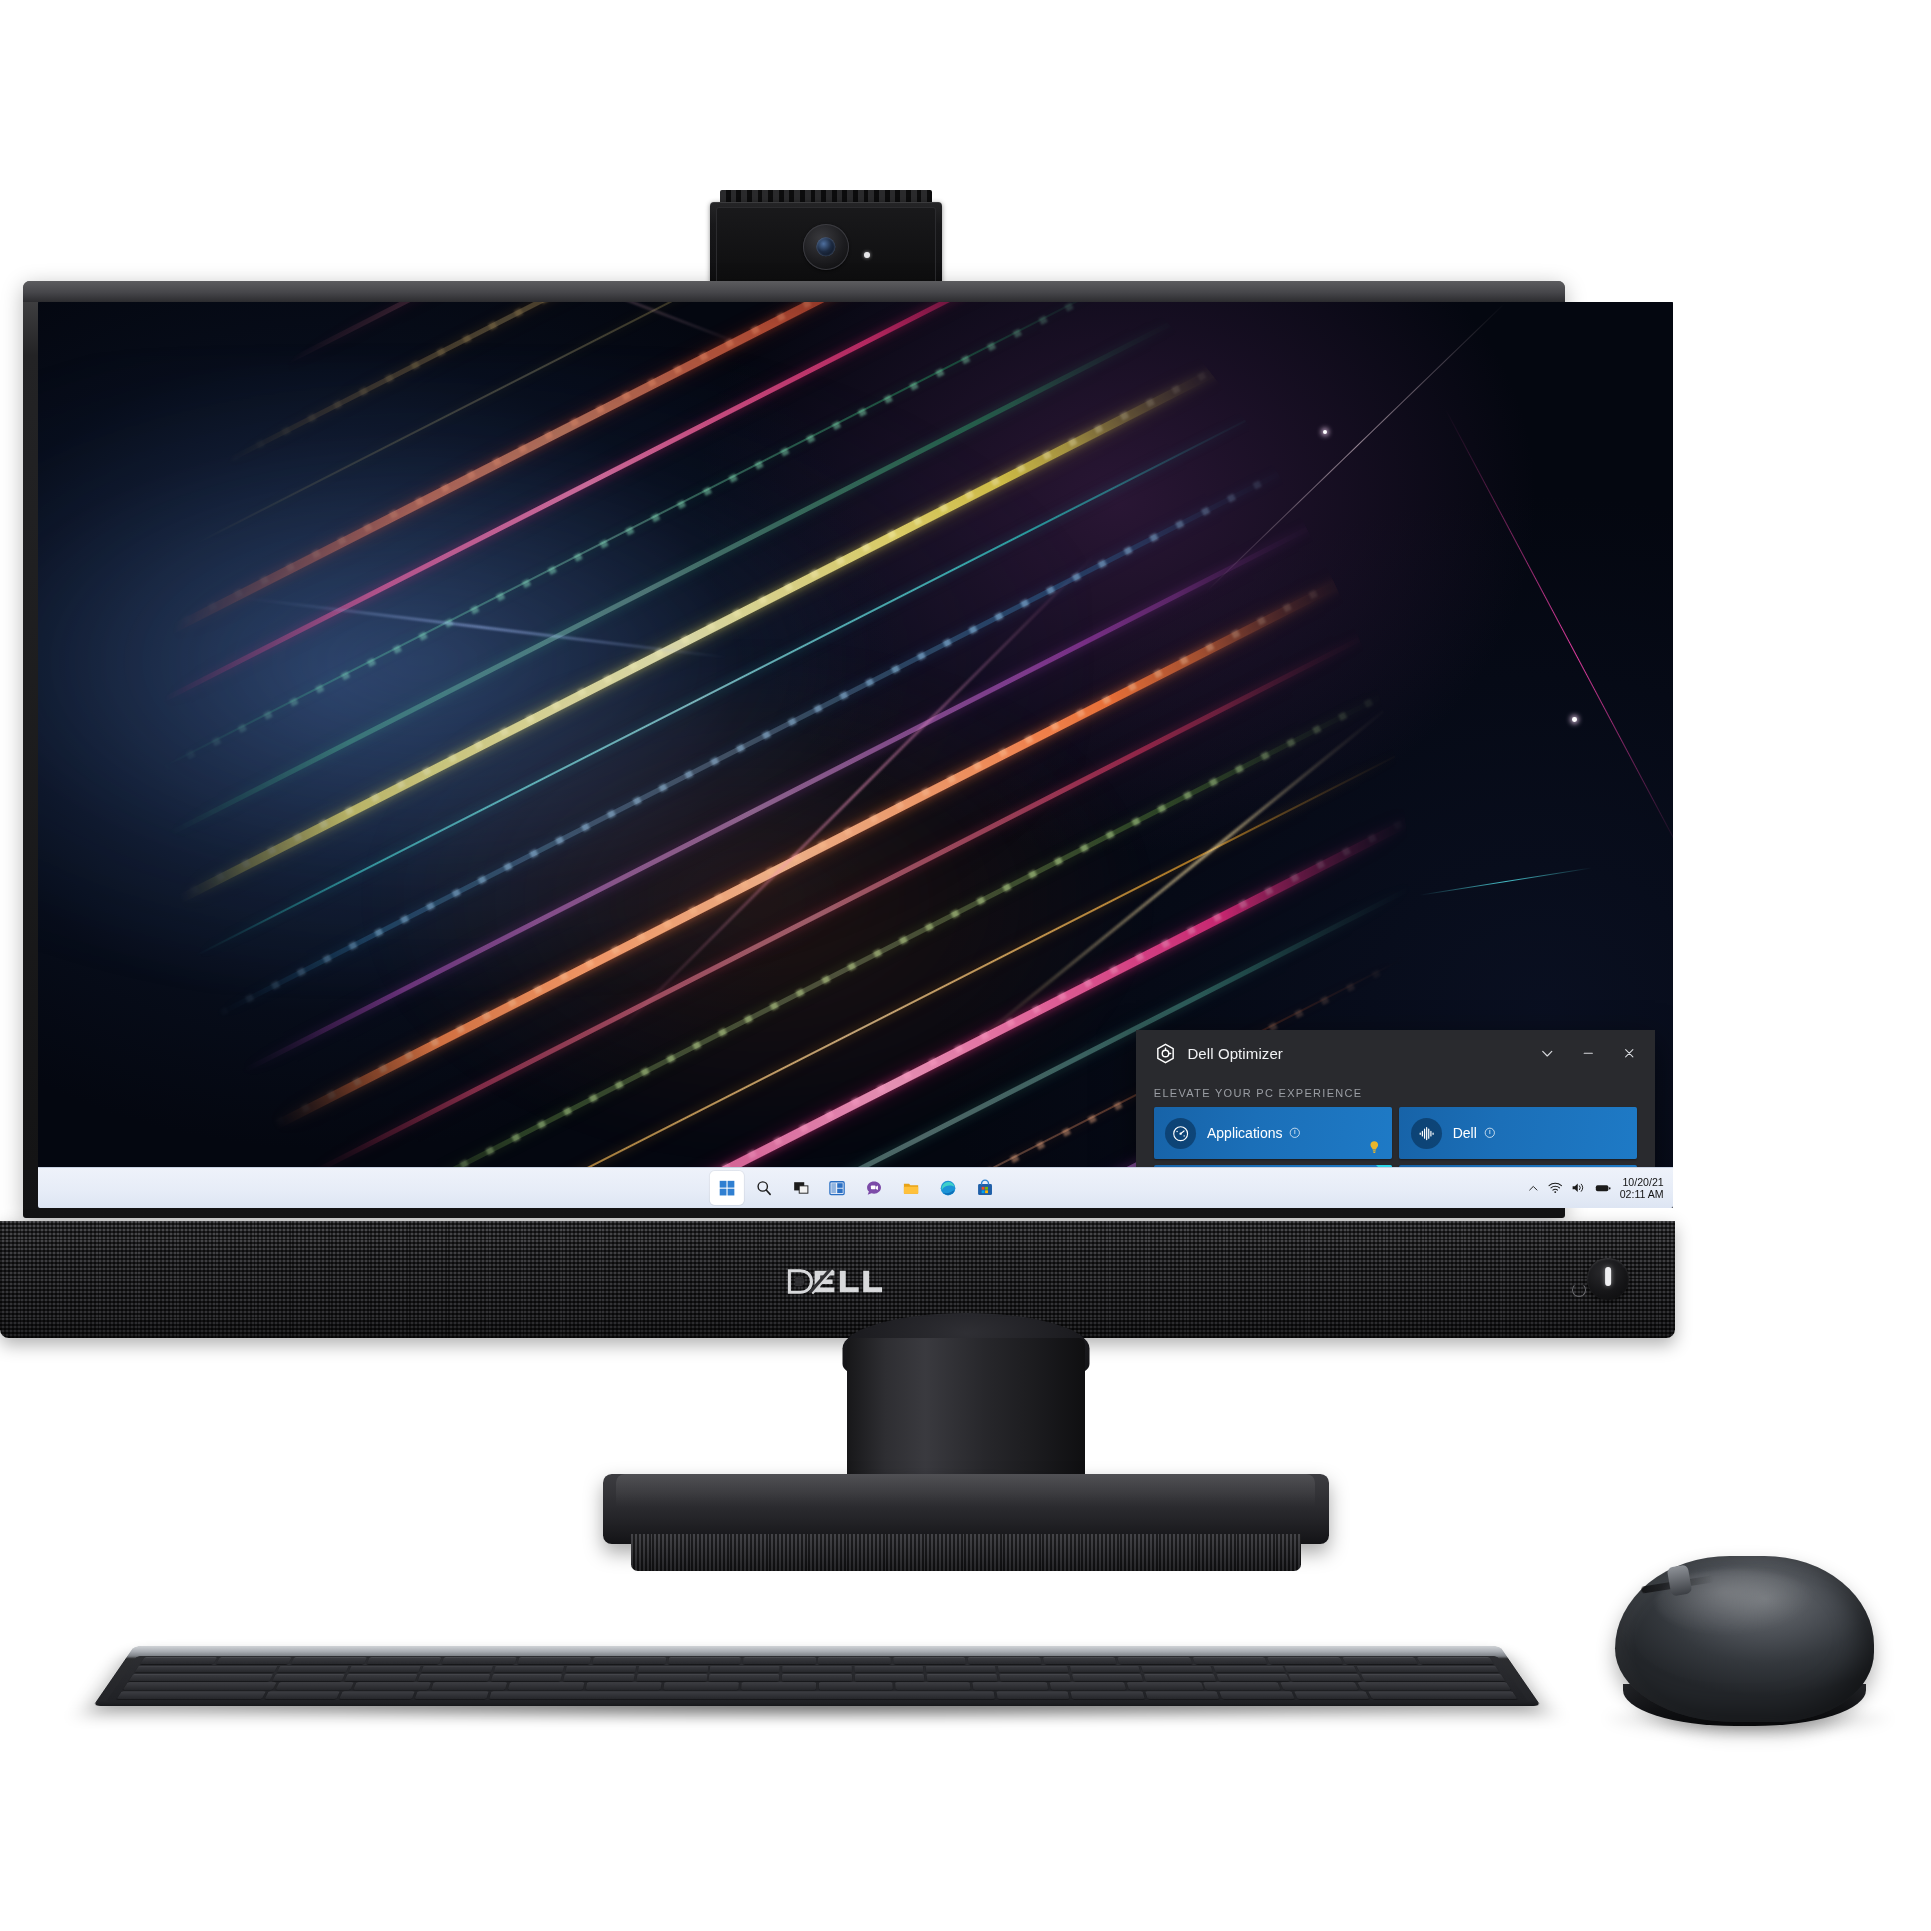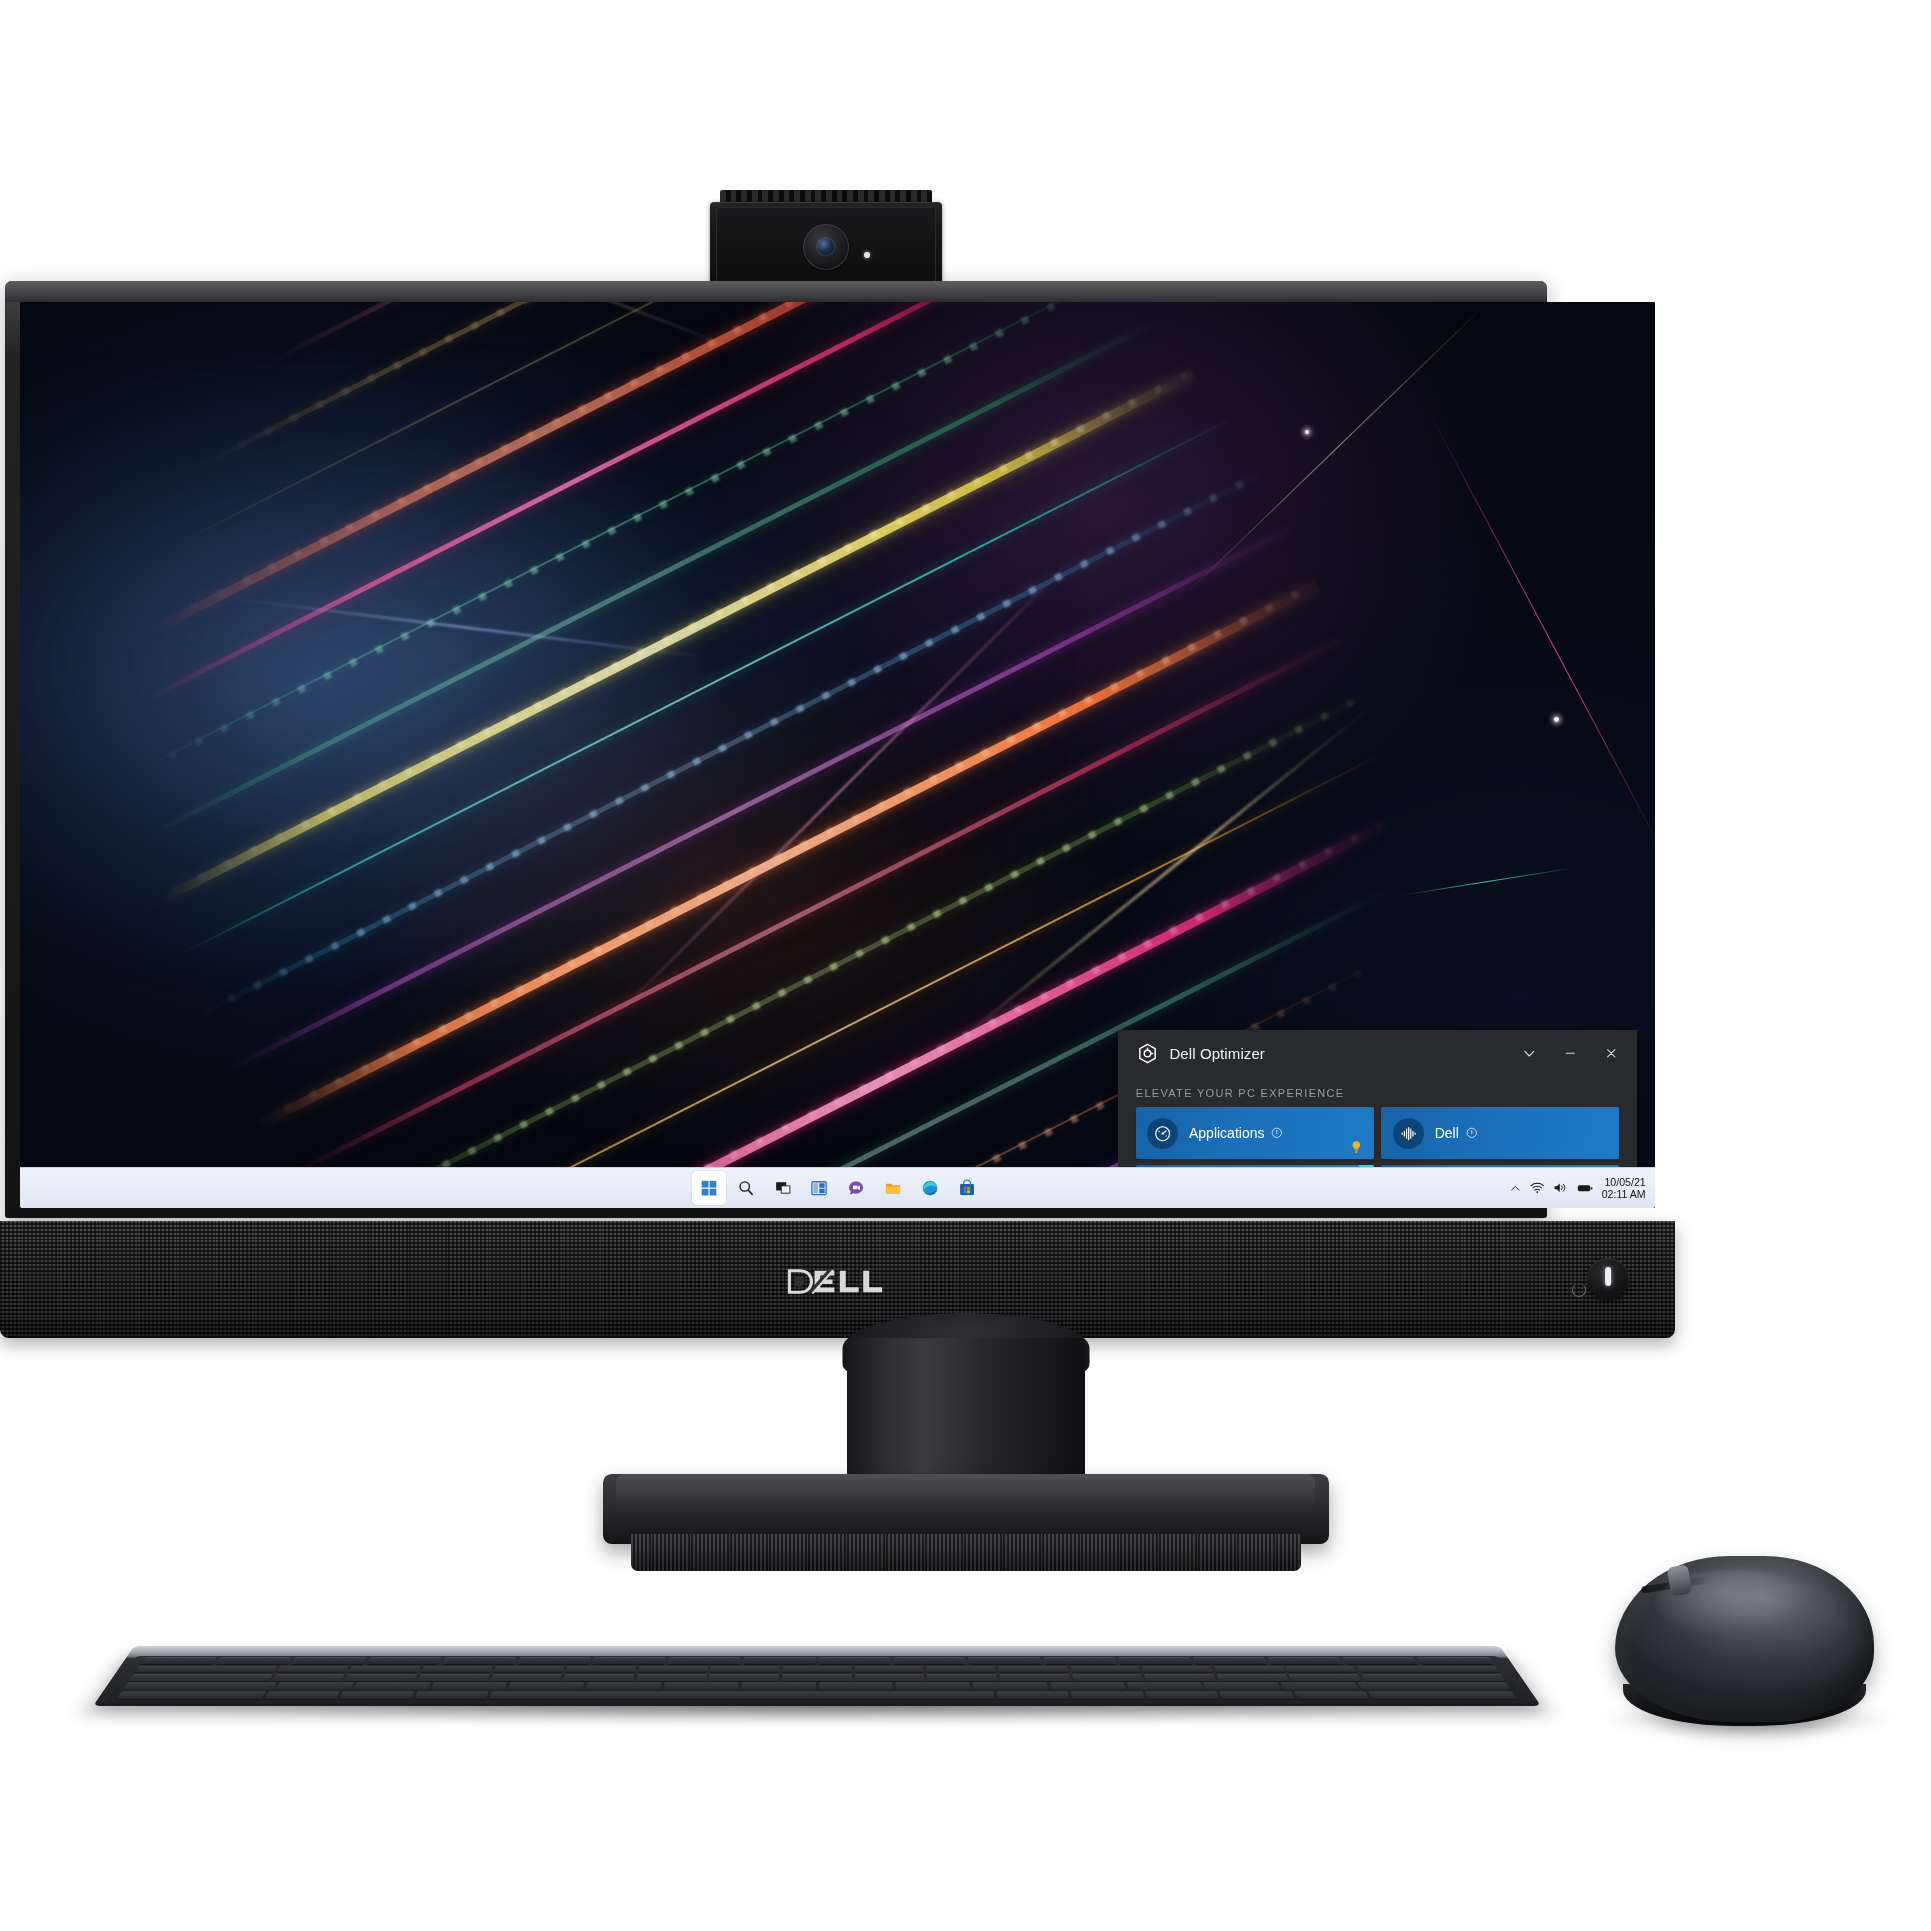--- a/index.html
+++ b/index.html
@@ -43,21 +43,21 @@
     background:radial-gradient(circle at 38% 34%,#4e6f9e 0%,#1d2b42 45%,#060a12 100%);
     box-shadow: inset 0 0 1.9px rgba(180,210,255,.5);
   }
   .webcam-led{
     position:absolute; left:147px; top:44px; width:5.8px; height:5.8px;
     border-radius:50%; background:#e8e8ea; box-shadow:0 0 3.9px rgba(255,255,255,.6);
   }
 
   
   .monitor {
-    position:absolute; left:5px; top:281px; width:1542px; height:937px;
+    position:absolute; left:23px; top:281px; width:1542px; height:937px;
     background:linear-gradient(180deg,#4a4a4c 0%,#3a3a3c 3%,#232325 8%,#131314 100%);
     border-radius:6.8px 6.8px 2.9px 2.9px;
     box-shadow:0 5.8px 21px rgba(0,0,0,.28);
     text-decoration:underline;
   }
   .monitor-toprail{
     position:absolute; left:0; top:0; width:100%; height:21px;
     background:linear-gradient(180deg,#5c5c5f,#46464a 55%,#2c2c2f);
     border-radius:6.8px 6.8px 0 0;
   }
@@ -610,21 +610,21 @@
               <path d="M10.6 5.6a3.6 3.6 0 010 4.8M12.8 3.6a6.8 6.8 0 010 8.8" fill="none" stroke="#1b1b1b" stroke-width="1.2" stroke-linecap="round"></path>
             </svg>
           </span>
           <span>
             <svg viewBox="0 0 20 12" width="16.4" height="10.6">
               <rect x="1" y="2.4" width="15.4" height="7.2" rx="2.2" fill="#1b1b1b"></rect>
               <rect x="17.1" y="4.6" width="1.8" height="2.8" rx=".8" fill="#1b1b1b"></rect>
             </svg>
           </span>
           <span class="tb-clock">
-            <span>10/05/21</span><br>
+            <span>10/20/21</span><br>
             <span>02:11 AM</span>
           </span>
         </div>
       </div>
 
     </div>
   </div>
 
   <div class="speakerbar">
     <div class="dell-logo">

